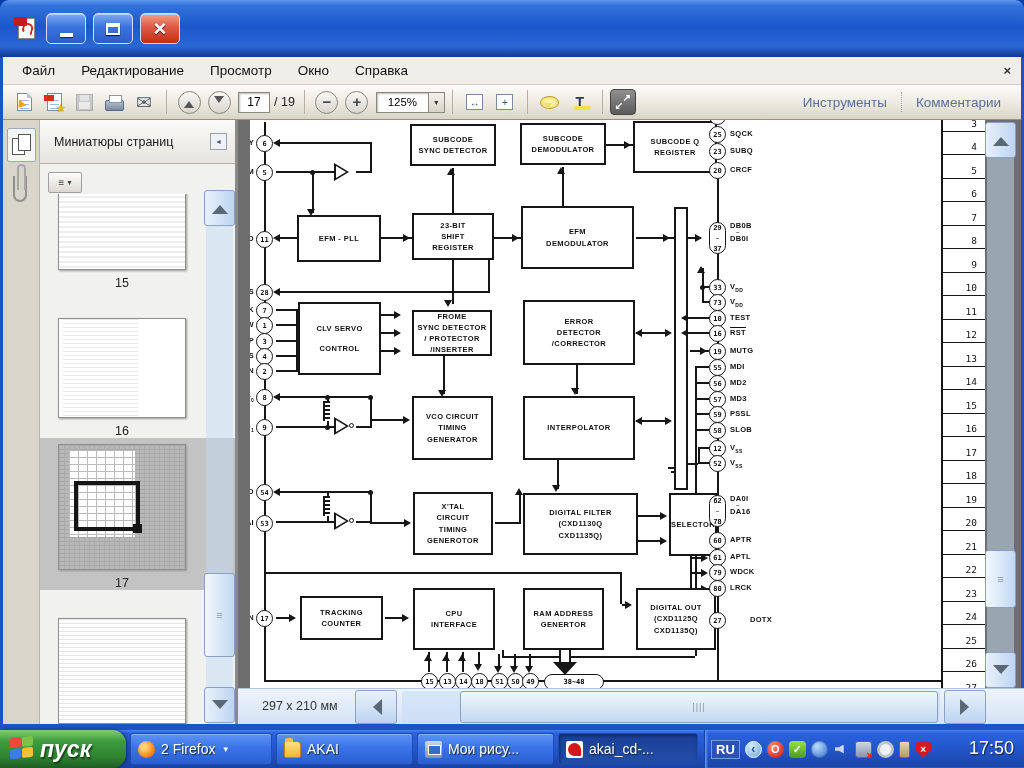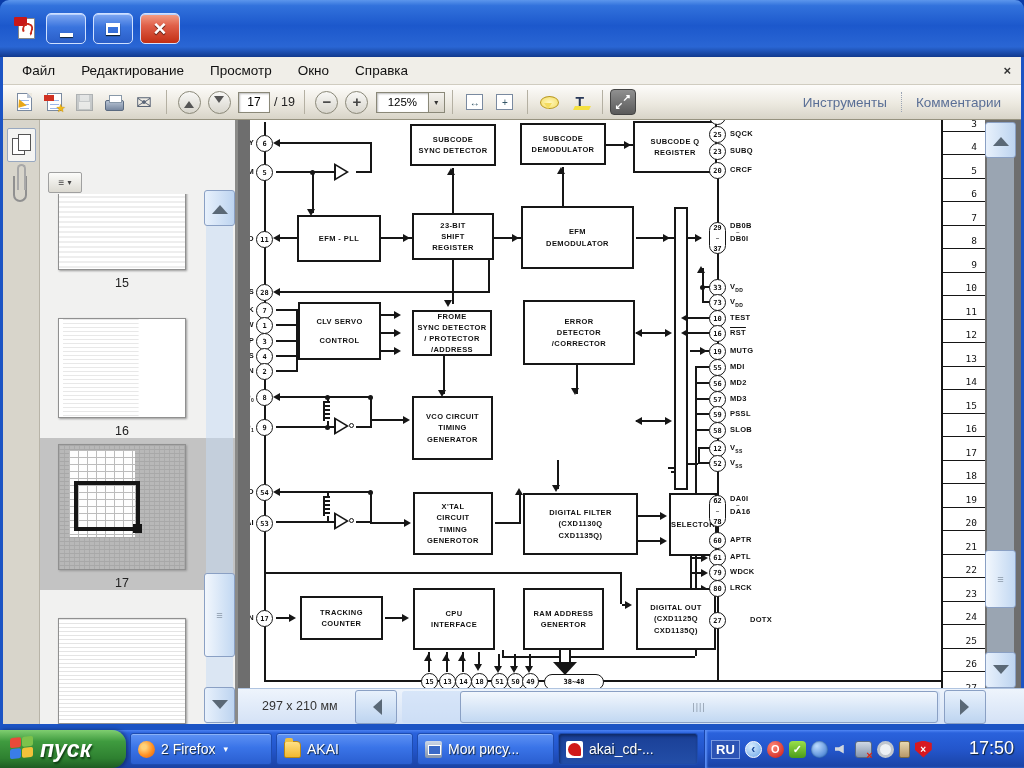--- a/index.html
+++ b/index.html
@@ -267,20 +267,26 @@
 </div>
 
 <div class="iconstrip">
   <div class="pagesbtn">
         <div class="p1"></div>
         <div class="p2"></div>
       </div>
   <div class="clip"></div>
 </div>
 <div class="sidebar">
+  <div class="sbheader">
+    <span class="sbtitle">Миниатюры страниц</span>
+    <div class="collbtn">
+          <span>◄</span>
+        </div>
+  </div>
   <div class="optbtn">
         <span>≡</span>
         <span style="font-size:8px">▾</span>
       </div>
   <div class="thumbpane" id="thumbpane">
         <div class="selband" style="left: 0px; top: 244px; height: 152px;"></div>
         <div class="thumb t15" style="left: 18px; top: -14px; width: 128px; height: 90px;"></div>
         <div class="tnum" style="left: 18px; top: 82px;">15</div>
         <div class="thumb t16" style="left: 18px; top: 124px; width: 128px; height: 100px;"></div>
         <div class="tnum" style="left: 18px; top: 230px;">16</div>
@@ -478,39 +484,42 @@
         </div>
         <div class="blk" style="left: 162px; top: 93px; width: 82px; height: 47px;">
           <div>23-BIT</div>
           <div>SHIFT</div>
           <div>REGISTER</div>
         </div>
         <div class="blk" style="left: 271px; top: 86px; width: 113px; height: 63px;">
           <div>EFM</div>
           <div>DEMODULATOR</div>
         </div>
-        <div class="blk" style="left: 48px; top: 182px; width: 83px; height: 58px; gap: 8px;">
+        <div class="blk" style="left: 48px; top: 182px; width: 83px; height: 73px; gap: 8px;">
           <div>CLV SERVO</div>
           <div>CONTROL</div>
         </div>
         <div class="blk" style="left: 162px; top: 190px; width: 80px; height: 46px;">
           <div>FROME</div>
           <div>SYNC DETECTOR</div>
           <div>/ PROTECTOR</div>
-          <div>/ADDRESS</div>
+          <div>/INSERTER</div>
         </div>
         <div class="blk" style="left: 273px; top: 180px; width: 112px; height: 65px;">
           <div>ERROR</div>
           <div>DETECTOR</div>
           <div>/CORRECTOR</div>
         </div>
         <div class="blk" style="left: 162px; top: 276px; width: 81px; height: 64px;">
           <div>VCO CIRCUIT</div>
           <div>TIMING</div>
           <div>GENERATOR</div>
+        </div>
+        <div class="blk" style="left: 273px; top: 276px; width: 112px; height: 64px;">
+          <div>INTERPOLATOR</div>
         </div>
         <div class="blk" style="left: 163px; top: 372px; width: 80px; height: 63px;">
           <div>X'TAL</div>
           <div>CIRCUIT</div>
           <div>TIMING</div>
           <div>GENEROTOR</div>
         </div>
         <div class="blk" style="left: 273px; top: 373px; width: 115px; height: 62px;">
           <div>DIGITAL FILTER</div>
           <div>(CXD1130Q</div>

